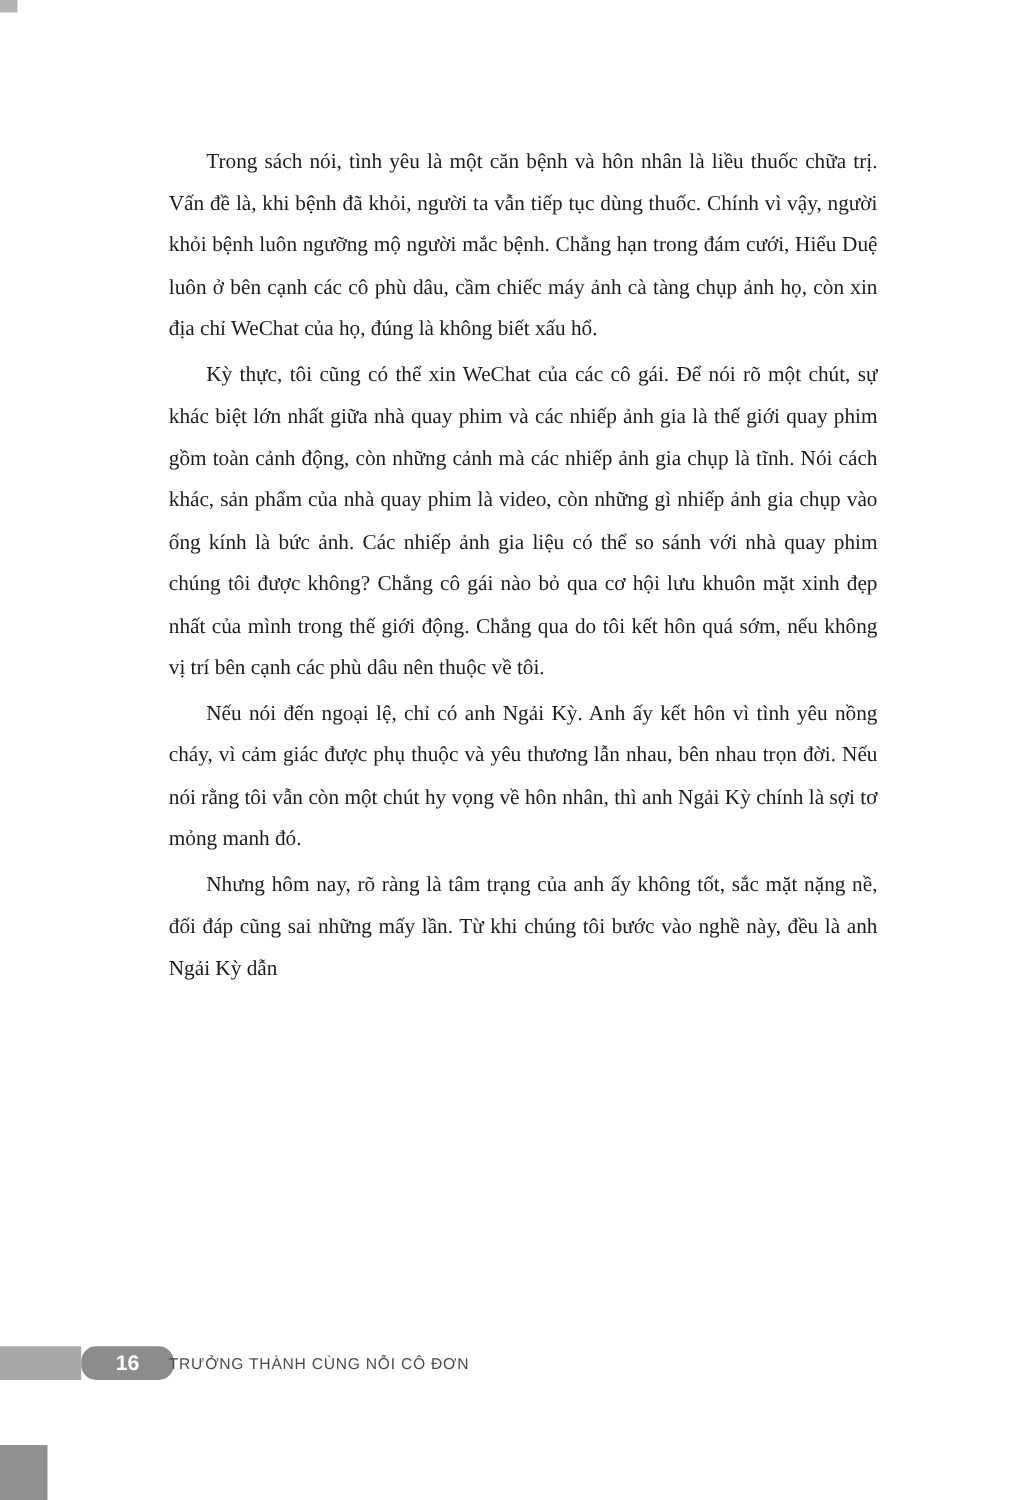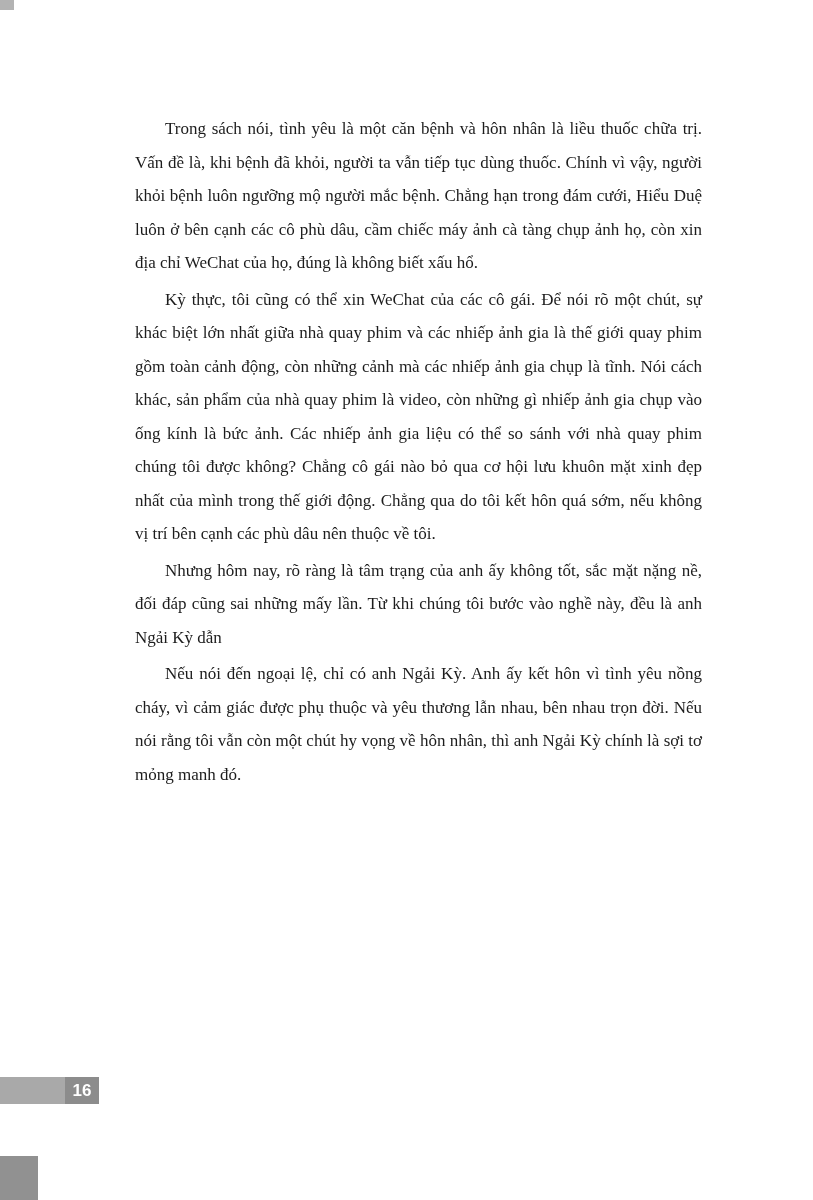--- a/index.html
+++ b/index.html
@@ -50,30 +50,31 @@
     left: 0;
     top: 1077px;
     width: 65px;
     height: 27px;
     background: #a9a9a9;
   }
   .page-number-badge {
     position: absolute;
     left: 65px;
     top: 1077px;
-    width: 34px;
+    width: 74px;
     height: 27px;
     background: #8c8c8c;
     color: #ffffff;
     font-family: "Liberation Sans", sans-serif;
     font-weight: bold;
     font-size: 17px;
     display: flex;
     align-items: center;
     justify-content: center;
+    border-radius: 12px;
   }
   .book-title {
     position: absolute;
     left: 135px;
     top: 1077px;
     height: 27px;
     display: flex;
     align-items: center;
     font-family: "Liberation Sans", sans-serif;
     font-size: 12.5px;
@@ -85,22 +86,23 @@
 </head>
 <body>
 
 <div class="page">
 
   <div class="corner-mark-top"></div>
 
   <div class="text-block">
     <p>Trong sách nói, tình yêu là một căn bệnh và hôn nhân là liều thuốc chữa trị. Vấn đề là, khi bệnh đã khỏi, người ta vẫn tiếp tục dùng thuốc. Chính vì vậy, người khỏi bệnh luôn ngưỡng mộ người mắc bệnh. Chẳng hạn trong đám cưới, Hiểu Duệ luôn ở bên cạnh các cô phù dâu, cầm chiếc máy ảnh cà tàng chụp ảnh họ, còn xin địa chỉ WeChat của họ, đúng là không biết xấu hổ.</p>
     <p>Kỳ thực, tôi cũng có thể xin WeChat của các cô gái. Để nói rõ một chút, sự khác biệt lớn nhất giữa nhà quay phim và các nhiếp ảnh gia là thế giới quay phim gồm toàn cảnh động, còn những cảnh mà các nhiếp ảnh gia chụp là tĩnh. Nói cách khác, sản phẩm của nhà quay phim là video, còn những gì nhiếp ảnh gia chụp vào ống kính là bức ảnh. Các nhiếp ảnh gia liệu có thể so sánh với nhà quay phim chúng tôi được không? Chẳng cô gái nào bỏ qua cơ hội lưu khuôn mặt xinh đẹp nhất của mình trong thế giới động. Chẳng qua do tôi kết hôn quá sớm, nếu không vị trí bên cạnh các phù dâu nên thuộc về tôi.</p>
+    <p>Nếu nói đến ngoại lệ, chỉ có anh Ngải Kỳ. Anh ấy kết hôn vì tình yêu nồng cháy, vì cảm giác được phụ thuộc và yêu thương lẫn nhau, bên nhau trọn đời. Nếu nói rằng tôi vẫn còn một chút hy vọng về hôn nhân, thì anh Ngải Kỳ chính là sợi tơ mỏng manh đó.</p>
     <p>Nhưng hôm nay, rõ ràng là tâm trạng của anh ấy không tốt, sắc mặt nặng nề, đối đáp cũng sai những mấy lần. Từ khi chúng tôi bước vào nghề này, đều là anh Ngải Kỳ dẫn</p>
-    <p>Nếu nói đến ngoại lệ, chỉ có anh Ngải Kỳ. Anh ấy kết hôn vì tình yêu nồng cháy, vì cảm giác được phụ thuộc và yêu thương lẫn nhau, bên nhau trọn đời. Nếu nói rằng tôi vẫn còn một chút hy vọng về hôn nhân, thì anh Ngải Kỳ chính là sợi tơ mỏng manh đó.</p>
   </div>
 
   <div class="footer-rule"></div>
   <div class="page-number-badge">16</div>
+  <div class="book-title">Trưởng thành cùng nỗi cô đơn</div>
 
   <div class="corner-mark-bottom"></div>
 
 </div>
 
 </body></html>

